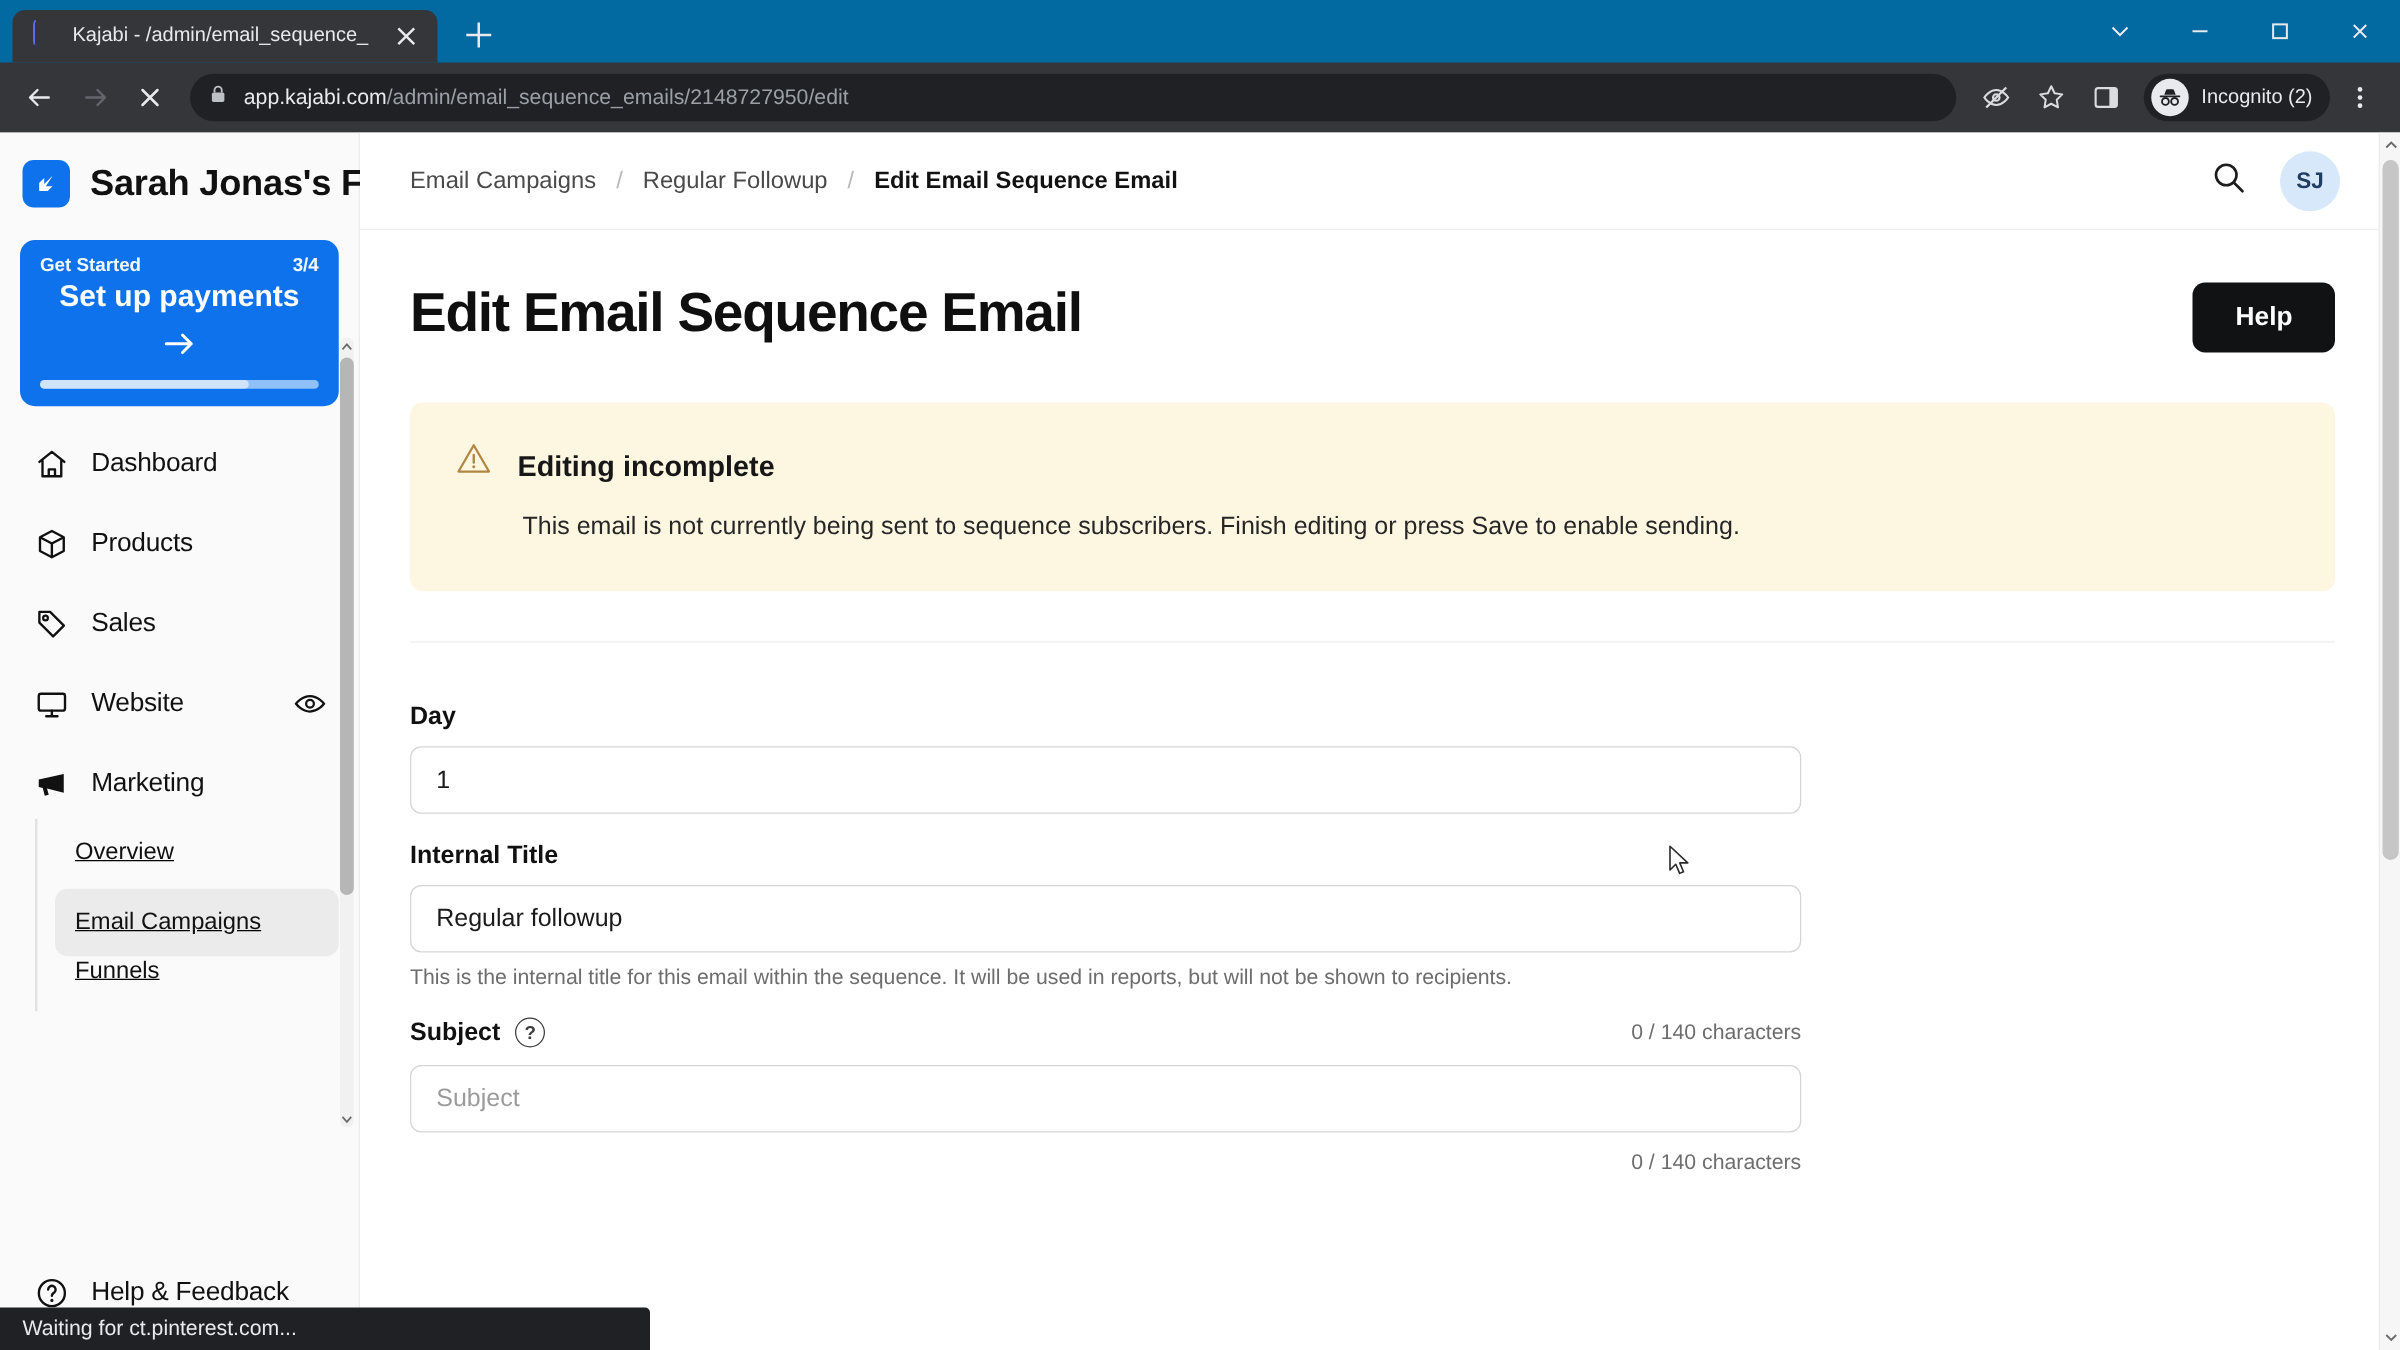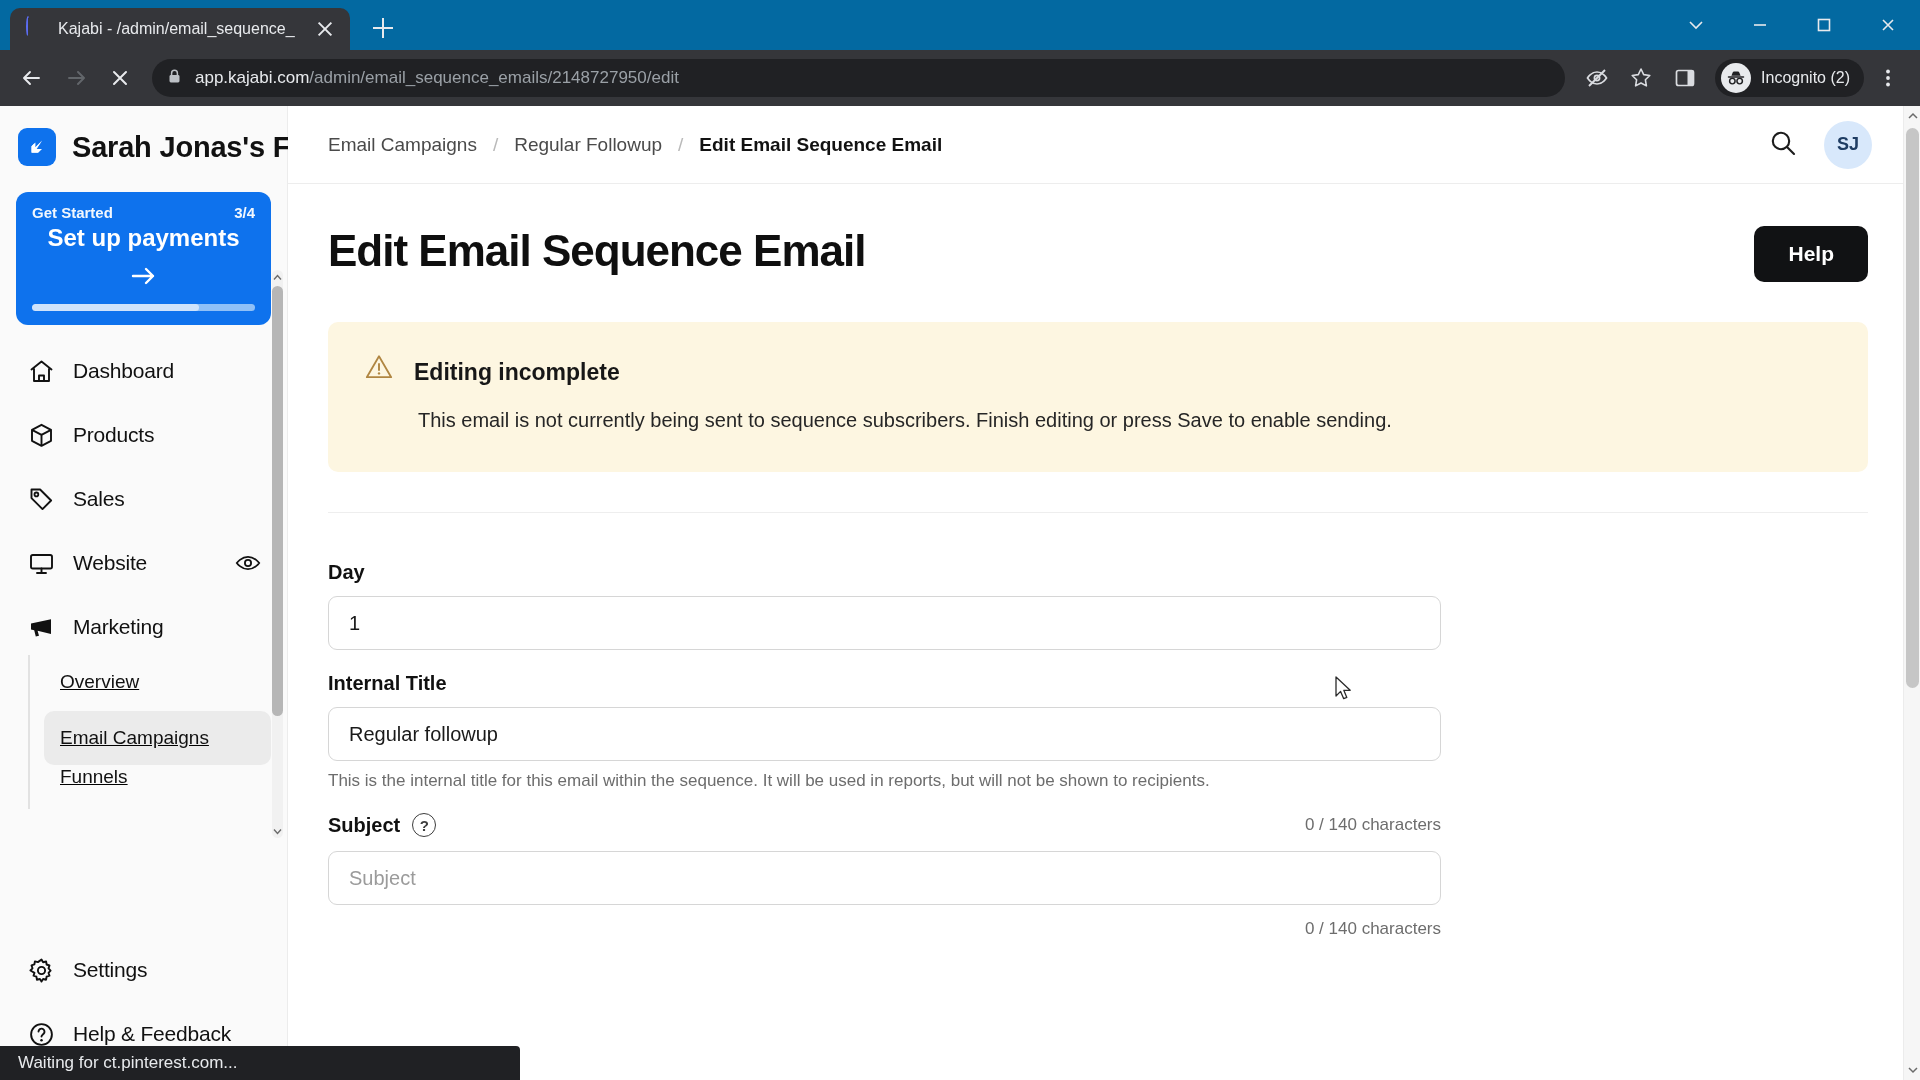--- a/index.html
+++ b/index.html
@@ -425,29 +425,20 @@
           <span class="sb-thumb"></span>
           <span class="arrow-down">
             <svg width="9" height="7" viewBox="0 0 9 7">
                 <path d="M1 1.5L4.5 5.5 8 1.5" fill="none" stroke="#6b6b6b" stroke-width="1.4"></path>
               </svg>
           </span>
         </div>
       </div>
 
       <div class="sb-bottom">
-        <div class="navitem">
-          <span class="navicon">
-            <svg width="27" height="27" viewBox="0 0 27 27">
-              <circle cx="13.5" cy="13.5" r="3.6" fill="none" stroke="#111" stroke-width="1.9"></circle>
-              <path d="M13.5 2.6l1.6 2.6 3-.7 .5 3 2.9 1-1 2.9 2.1 2.2-2.1 2.2 1 2.9-2.9 1-.5 3-3-.7-1.6 2.6-1.6-2.6-3 .7-.5-3-2.9-1 1-2.9L2.4 13.5l2.1-2.2-1-2.9 2.9-1 .5-3 3 .7z" fill="none" stroke="#111" stroke-width="1.9" stroke-linejoin="round"></path>
-            </svg>
-          </span>
-          <span class="nlabel">Settings</span>
-        </div>
         <div class="navitem">
           <span class="navicon">
             <svg width="27" height="27" viewBox="0 0 27 27">
               <circle cx="13.5" cy="13.5" r="10.4" fill="none" stroke="#111" stroke-width="1.9"></circle>
               <path d="M10.5 10.6a3 3 0 115.1 2.2c-.9.9-2.1 1.3-2.1 2.8" fill="none" stroke="#111" stroke-width="1.9" stroke-linecap="round"></path>
               <circle cx="13.5" cy="19.3" r="1.25" fill="#111"></circle>
             </svg>
           </span>
           <span class="nlabel">Help &amp; Feedback</span>
         </div>

